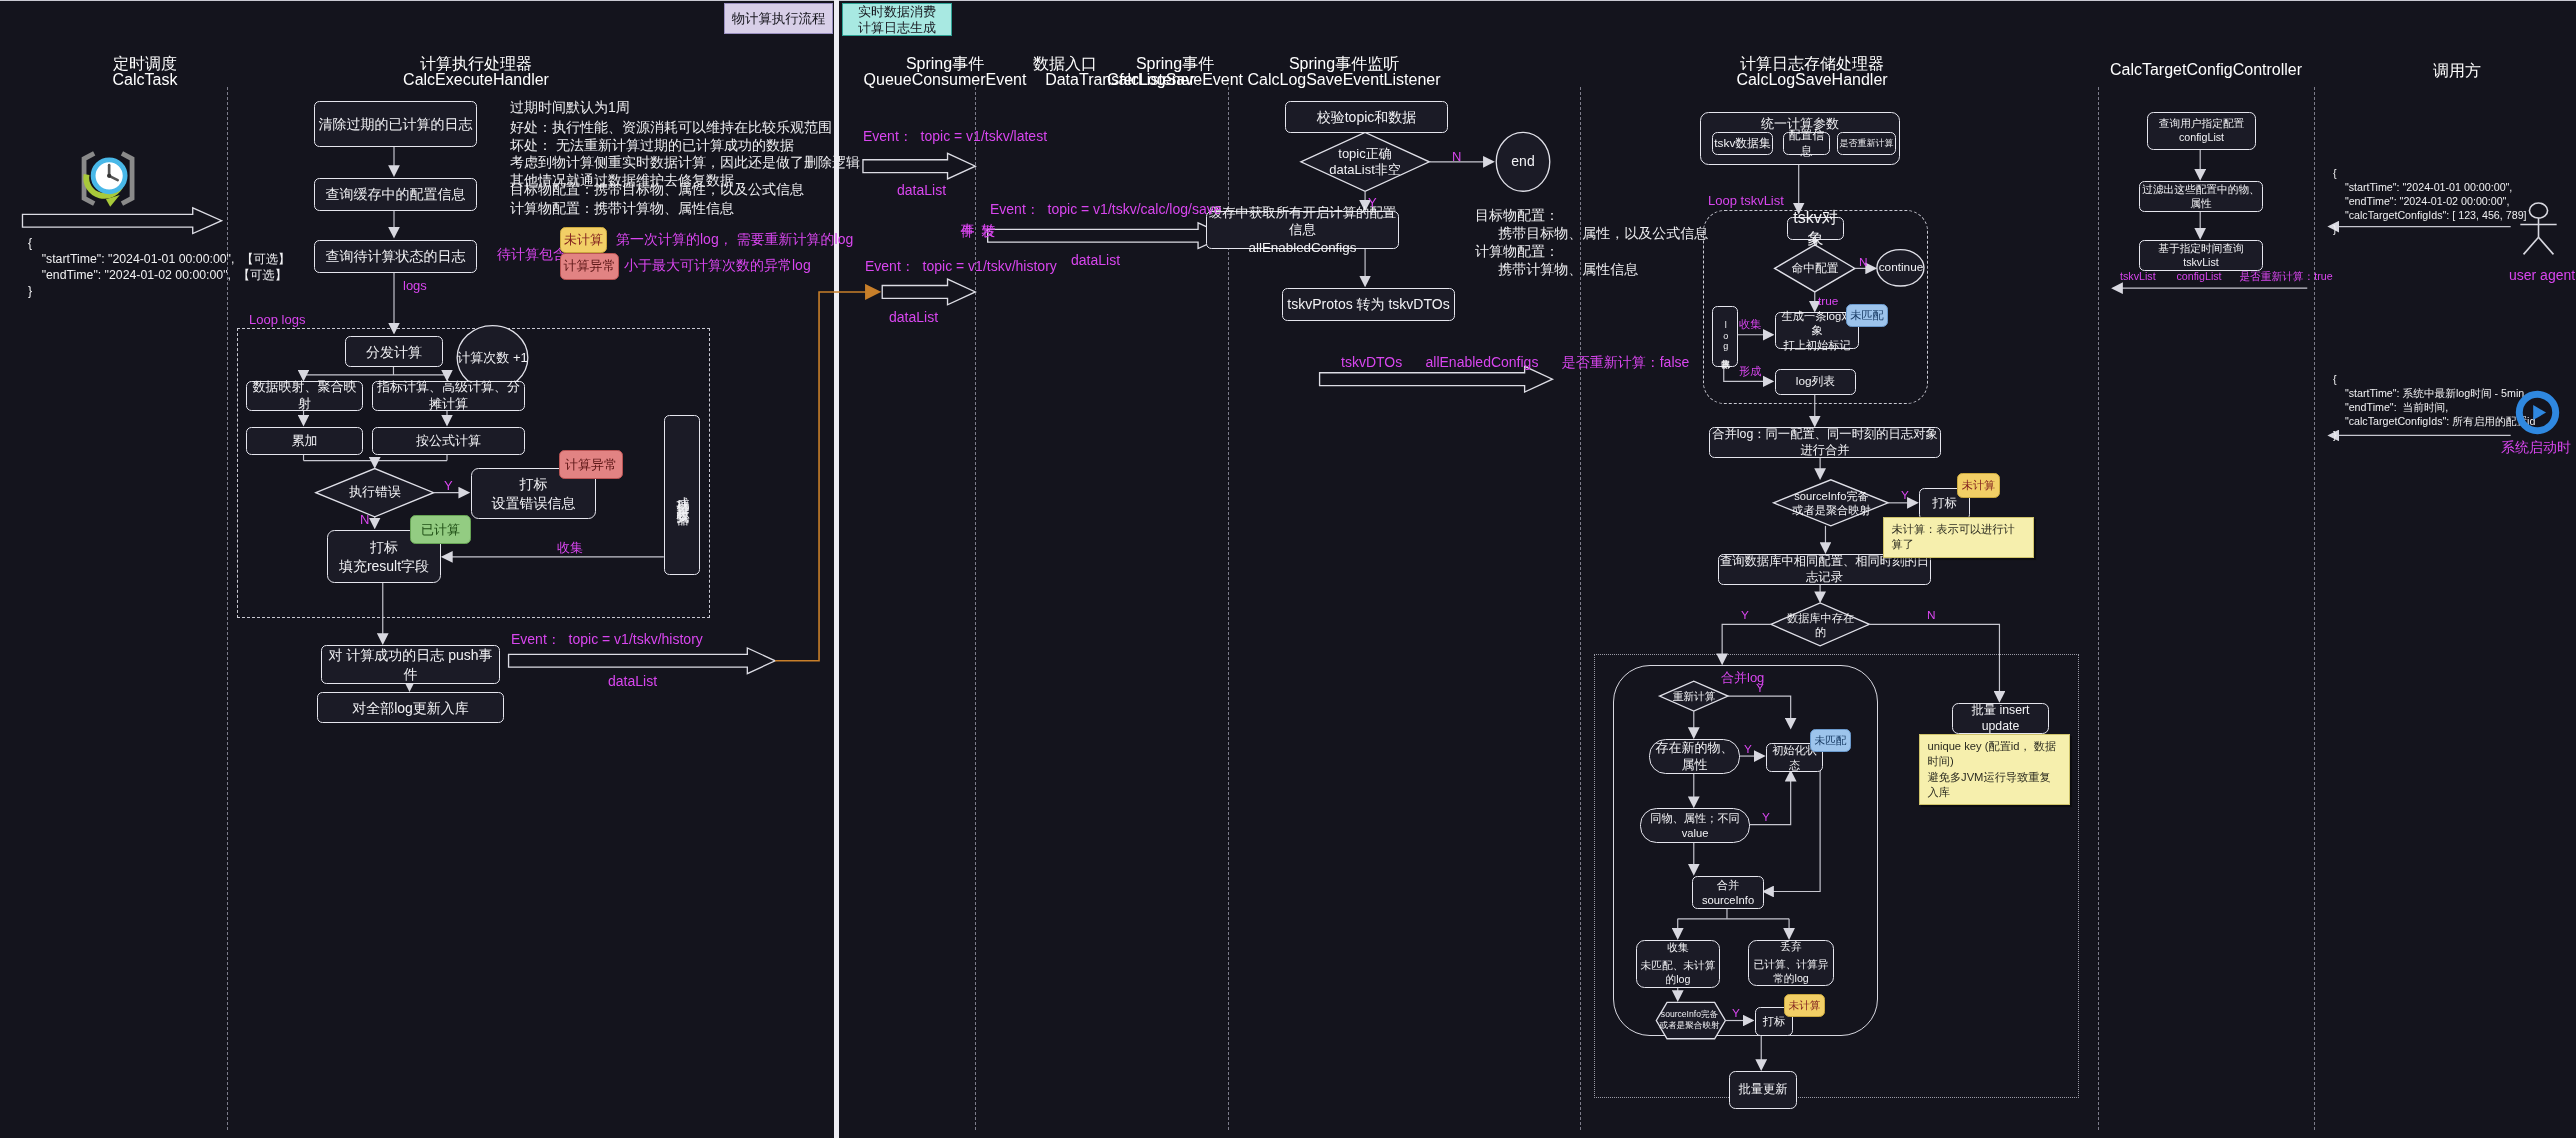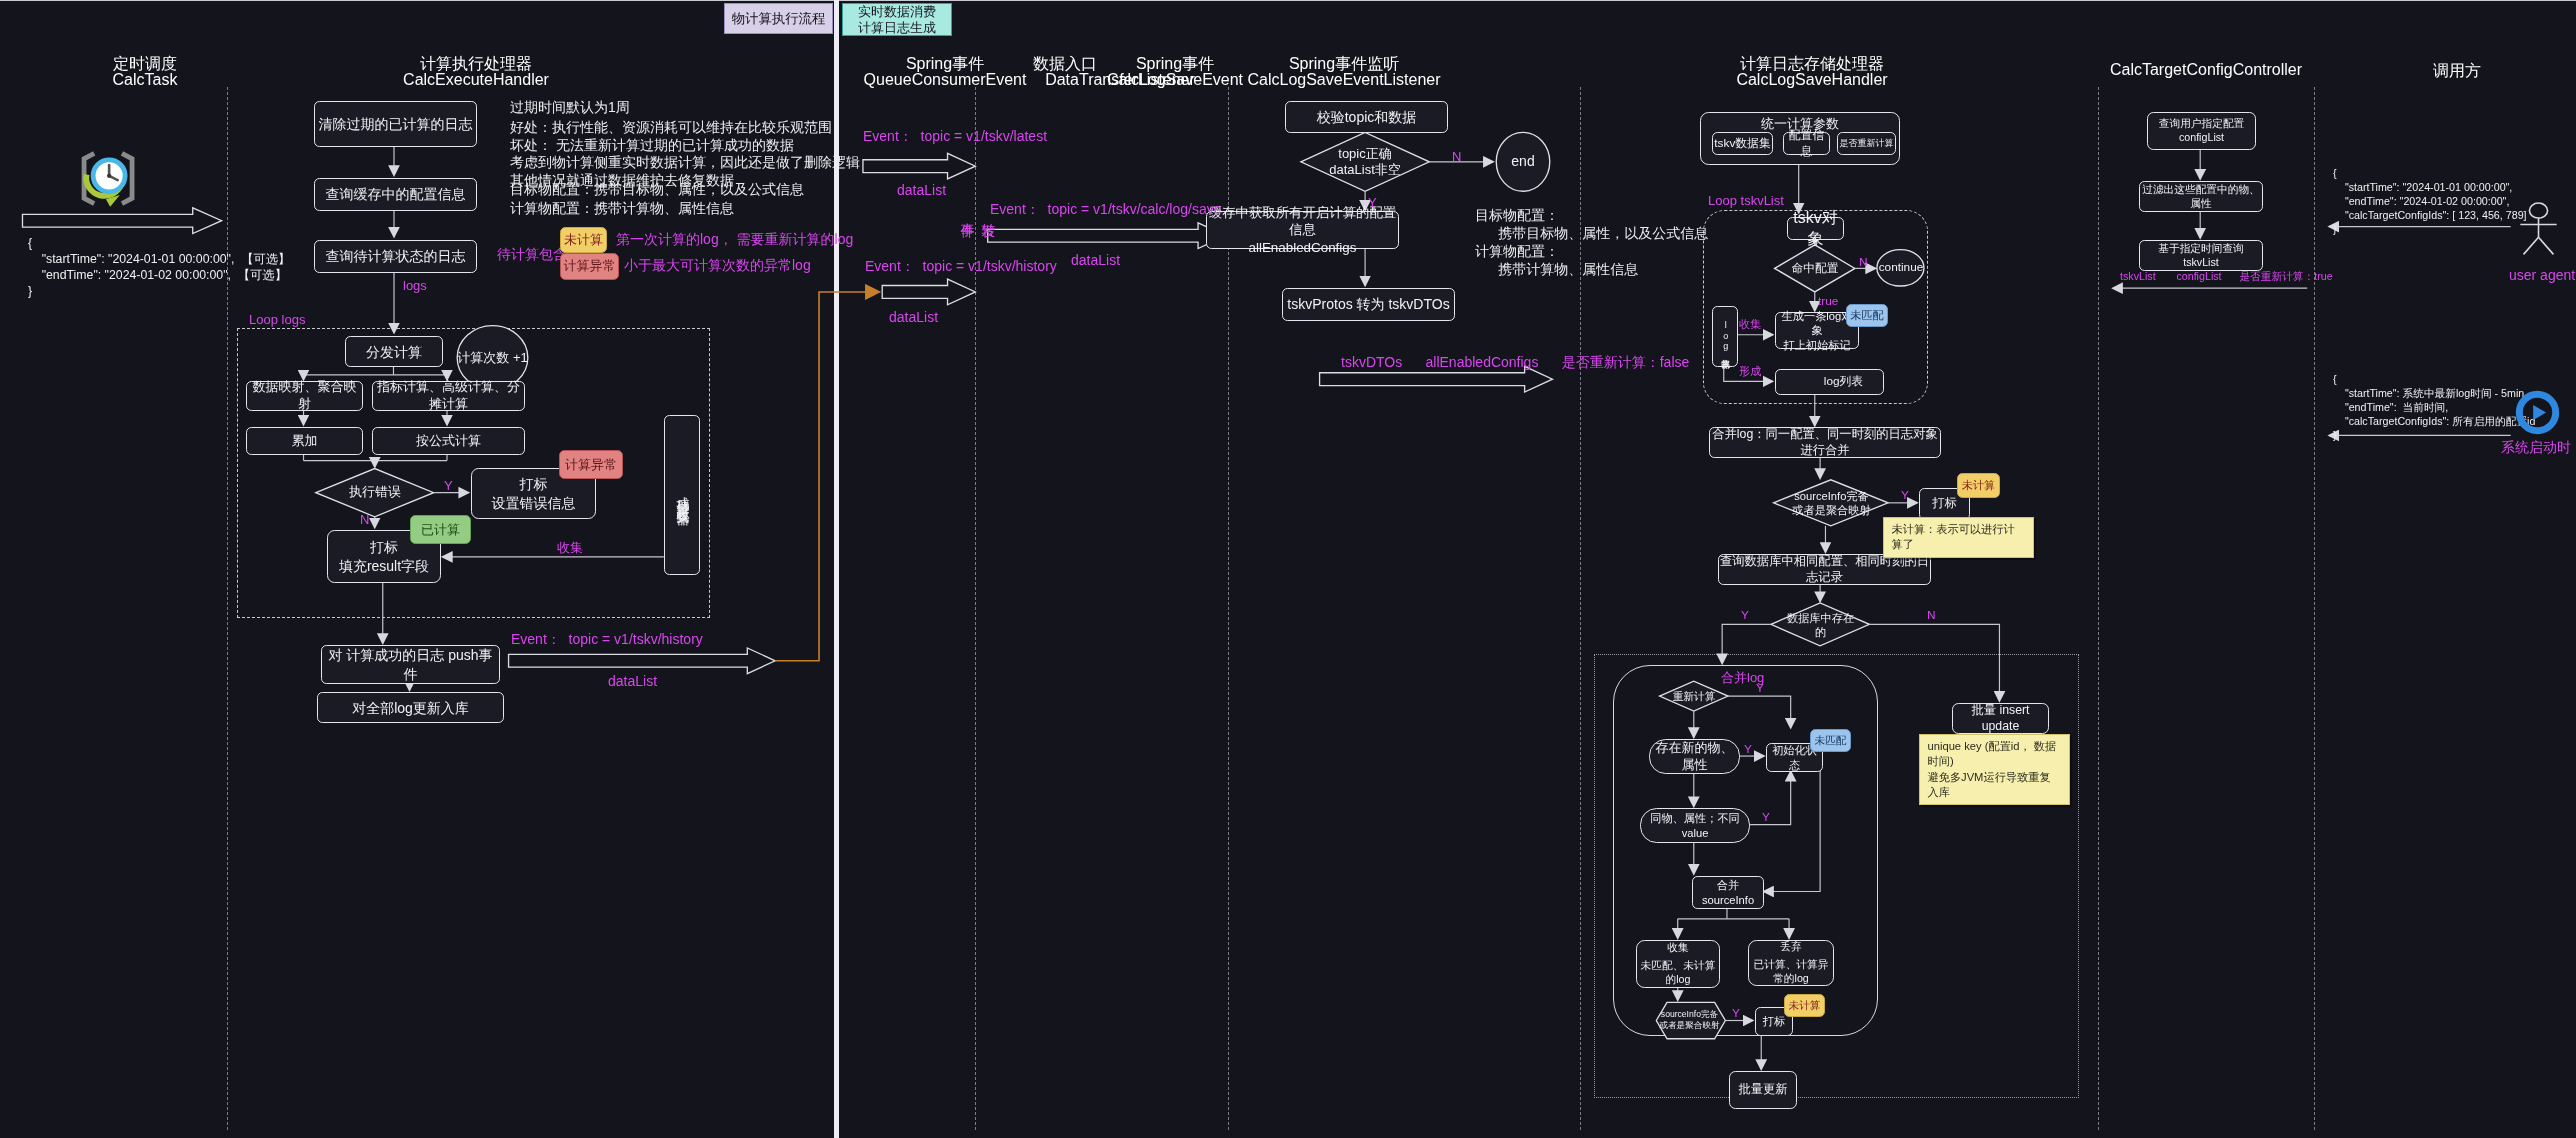--- a/index.html
+++ b/index.html
@@ -323,21 +323,21 @@
     <span>生成一条log对象</span>
     <span>打上初始标记</span>
   </div>
   <div class="tag blue" style="left:1846px;top:304px;width:40px;height:21.4px;font-size:11.2px;">未匹配</div>
 
   <div class="box" style="left:1712px;top:306px;width:23.6px;height:59px;">
     <span class="vtext" style="font-size:9px;letter-spacing:0.5px;">log收集器</span>
   </div>
   <div class="lbl" style="left:1739px;top:317px;font-size:11.2px;">收集</div>
   <div class="lbl" style="left:1739px;top:364px;font-size:11.2px;">形成</div>
-  <div class="box" style="left:1775px;top:369px;width:79px;height:23.6px;font-size:11.8px;padding-left:28px;">
+  <div class="box" style="left:1775px;top:369px;width:79px;height:23.6px;font-size:11.8px;">
     <span>log列表</span>
   </div>
 
   <div class="box" style="left:1709px;top:427px;width:230px;height:29.4px;font-size:12.3px;">
     <span>合并log：同一配置、同一时刻的日志对象进行合并</span>
   </div>
 
   <div class="dtext" style="left:1790px;top:488px;width:83px;height:30px;font-size:11.2px;">
     <span>sourceInfo完备</span>
     <span>或者是聚合映射</span>

